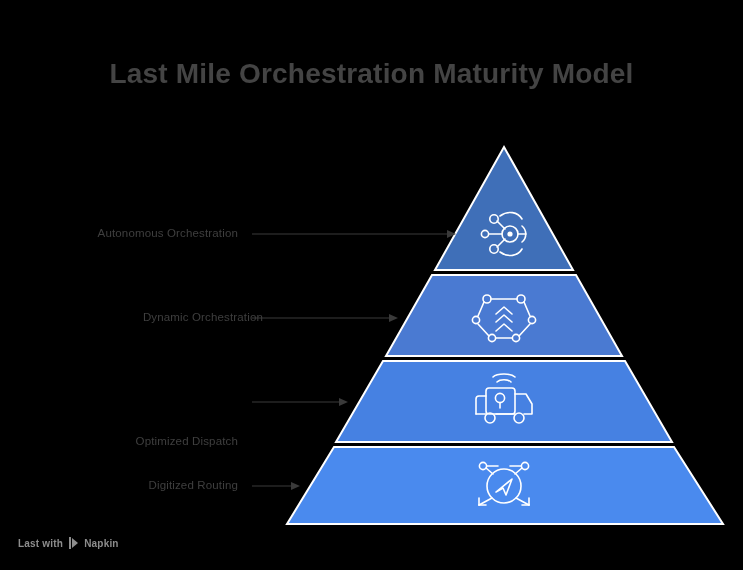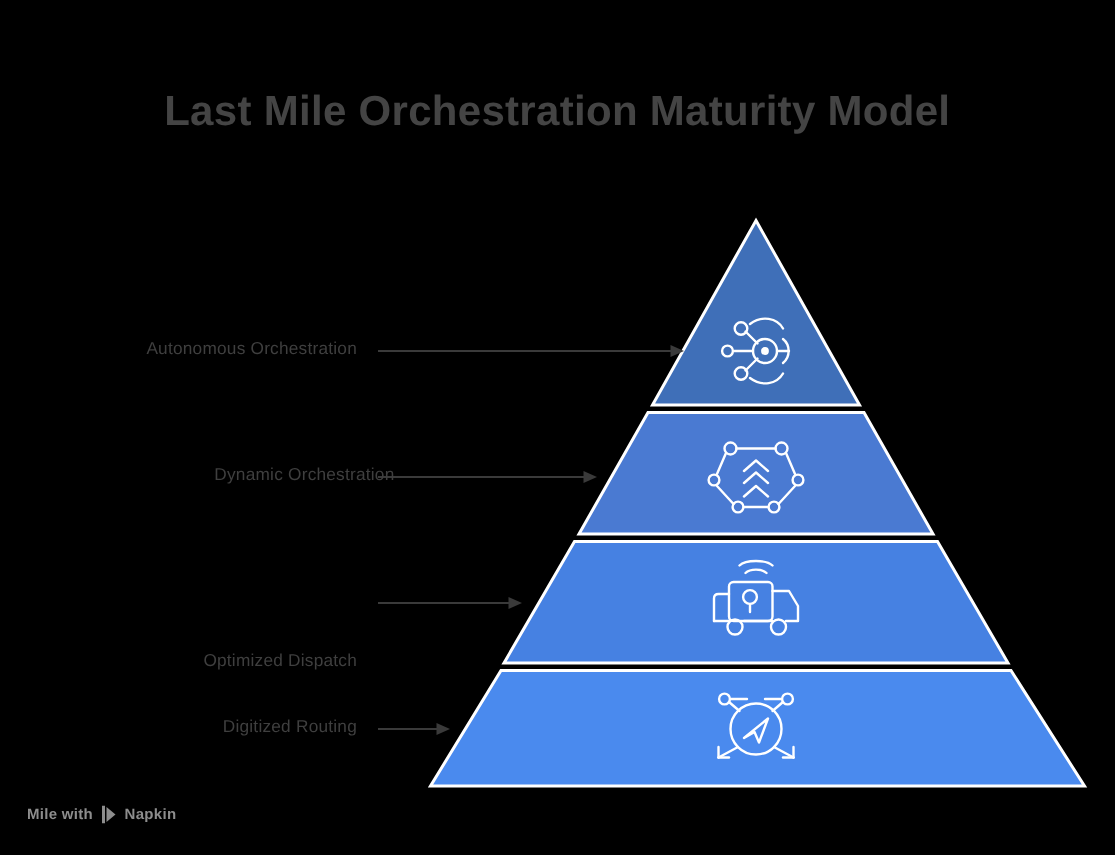--- a/index.html
+++ b/index.html
@@ -172,21 +172,21 @@
       </g>
     </g>
   </svg>
 
   <div class="tier-label label-0">Autonomous Orchestration</div>
   <div class="tier-label label-1">Dynamic Orchestration</div>
   <div class="tier-label label-2">Optimized Dispatch</div>
   <div class="tier-label label-3">Digitized Routing</div>
 
   <div class="footer">
-    <span>Mile with</span>
+    <span>Last with</span>
     <span class="footer-logo">
       <svg width="11" height="12" viewBox="0 0 11 12">
         <path d="M1,0 L1,12 L3,12 L3,0 Z" fill="#8d8d8d"></path>
         <path d="M4,1 L10,6 L4,11 Z" fill="#8d8d8d"></path>
       </svg>
     </span>
     <span>Napkin</span>
   </div>
 
 </div>

